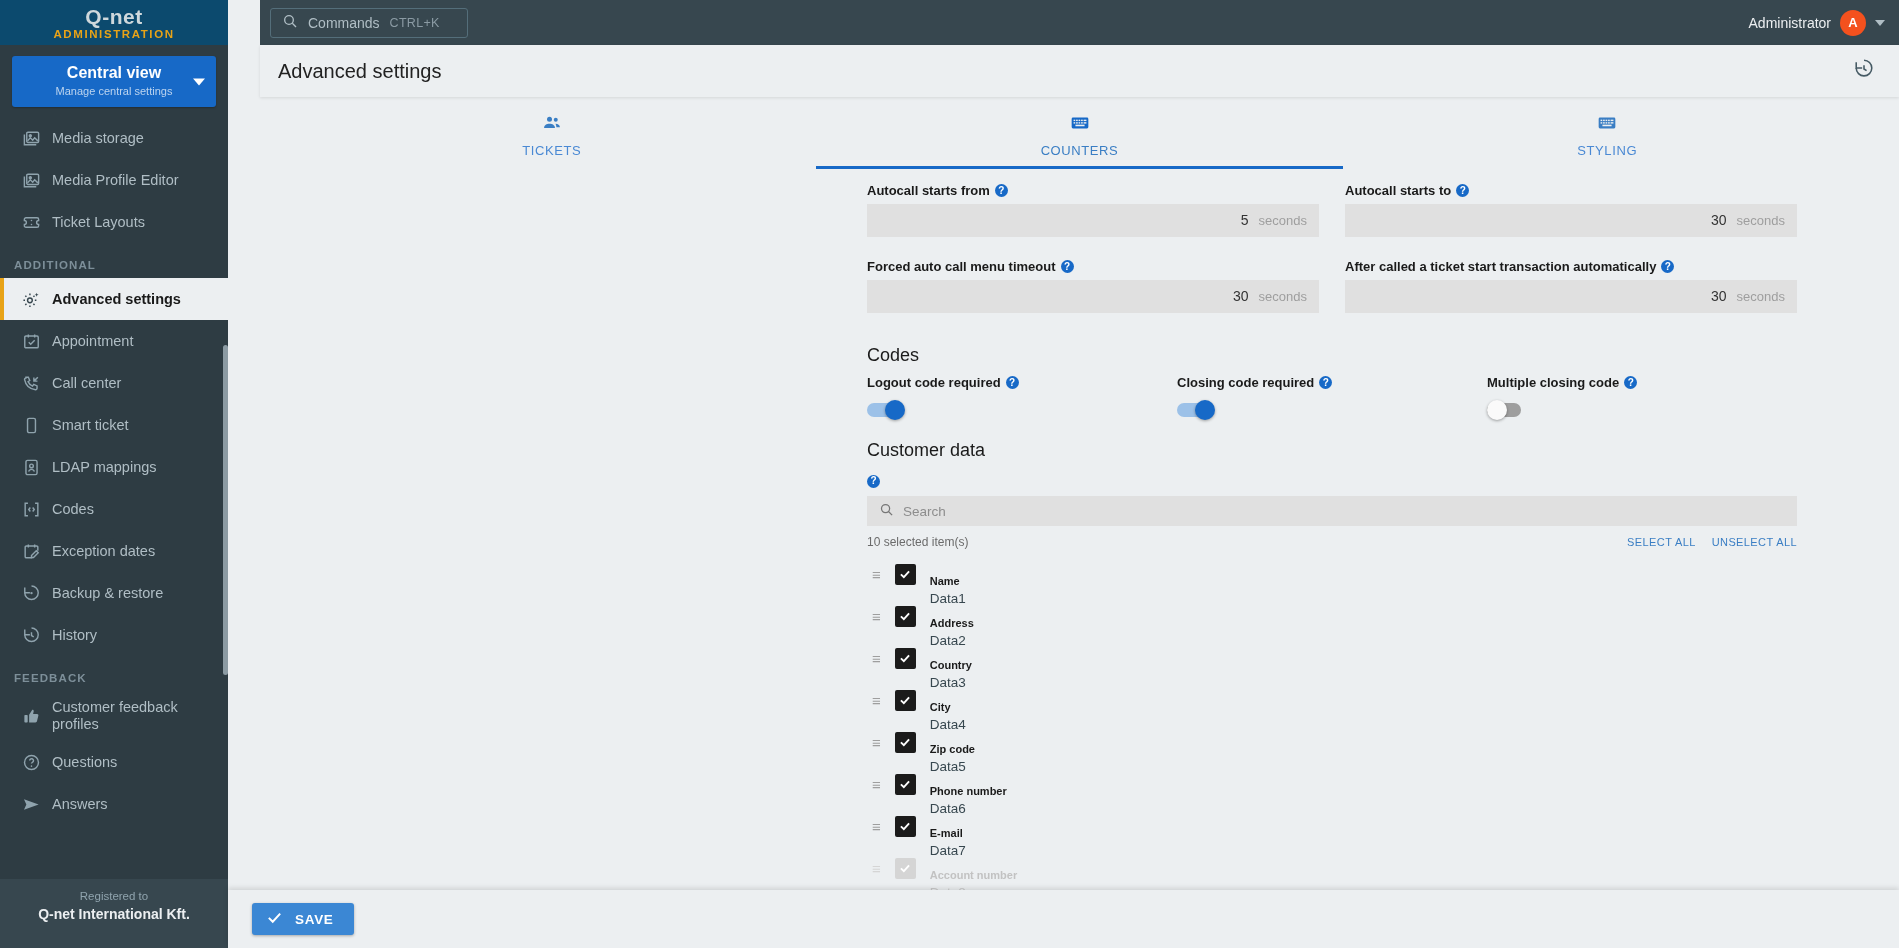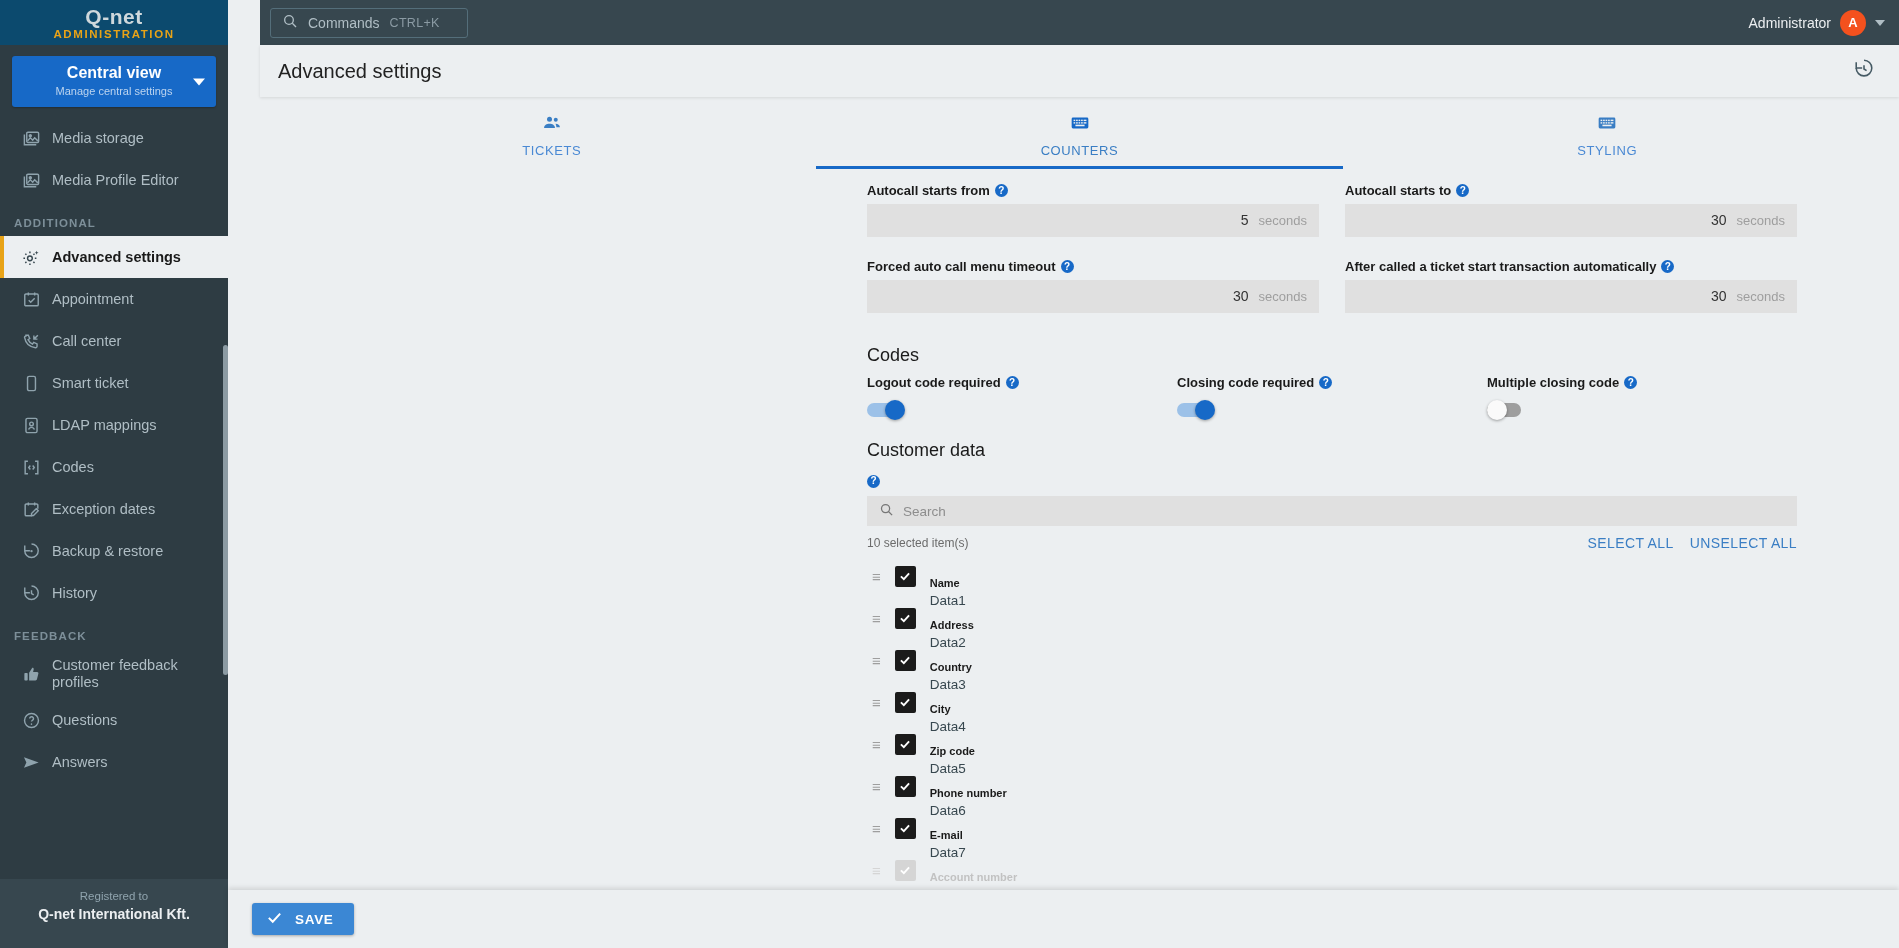--- a/index.html
+++ b/index.html
@@ -198,21 +198,21 @@
     padding: 0 12px; cursor: text;
   }
   .search-box .ph { color: #8d8d8d; font-size: 13.5px; }
   .list-meta {
     width: 930px; display: flex; align-items: center;
     justify-content: space-between; margin: 9px 0 4px 0;
   }
   .sel-count { font-size: 12px; color: #6b6b6b; }
   .meta-actions { display: flex; gap: 16px; }
   .meta-actions span {
-    color: #3a7ec4; font-size: 14px; letter-spacing: .4px; cursor: pointer;
+    color: #3a7ec4; font-size: 11px; letter-spacing: .4px; cursor: pointer;
   }
   .cd-list { width: 930px; }
   .cd-row {
     display: flex; align-items: center; gap: 14px;
     height: 42px; padding-left: 5px;
   }
   .drag { color: #9e9e9e; font-size: 15px; cursor: grab; line-height: 1; }
   .cbx {
     width: 21px; height: 21px; min-width: 21px; background: #1b1b1b;
     border-radius: 2px; display: flex; align-items: center;
@@ -280,20 +280,30 @@
           <svg width="19" height="19" viewBox="0 0 24 24" fill="none" stroke="currentColor" stroke-width="1.8">
             <rect x="6" y="4" width="15" height="13" rx="1.5"></rect>
               <path d="M3 7v13h15"></path>
             <circle cx="10.5" cy="8.5" r="1.3" fill="currentColor"></circle>
               <path d="M7 15l3.5-4 3 3.2L16 11l4 4"></path>
           </svg>
         </span>
         <span class="lbl">Media Profile Editor</span>
       </div>
 
+      <div class="nav-item">
+        <span class="ico">
+          <svg width="19" height="19" viewBox="0 0 24 24" fill="none" stroke="currentColor" stroke-width="1.8">
+            <path d="M3 8a2 2 0 012-2h14a2 2 0 012 2v1.5a2.5 2.5 0 000 5V16a2 2 0 01-2 2H5a2 2 0 01-2-2v-1.5a2.5 2.5 0 000-5V8z"></path>
+            <circle cx="12" cy="9.5" r="1" fill="currentColor" stroke="none"></circle>
+            <circle cx="12" cy="14.5" r="1" fill="currentColor" stroke="none"></circle>
+          </svg>
+        </span>
+        <span class="lbl">Ticket Layouts</span>
+      </div>
 
       <div class="nav-section">ADDITIONAL</div>
 
       <div class="nav-item active">
         <span class="ico">
           <svg width="19" height="19" viewBox="0 0 24 24" fill="none" stroke="currentColor" stroke-width="1.8">
             <circle cx="10" cy="13" r="3"></circle>
             <path d="M10 6.5v-2M10 21.5v-2M3.8 13h-2M18.2 13h-2M5.6 8.6L4.2 7.2M15.8 18.8l-1.4-1.4M5.6 17.4l-1.4 1.4M15.8 7.2l-1.4 1.4"></path>
             <path d="M18.5 3.5l.7 1.8 1.8.7-1.8.7-.7 1.8-.7-1.8-1.8-.7 1.8-.7z" fill="currentColor" stroke="none"></path>
           </svg>

